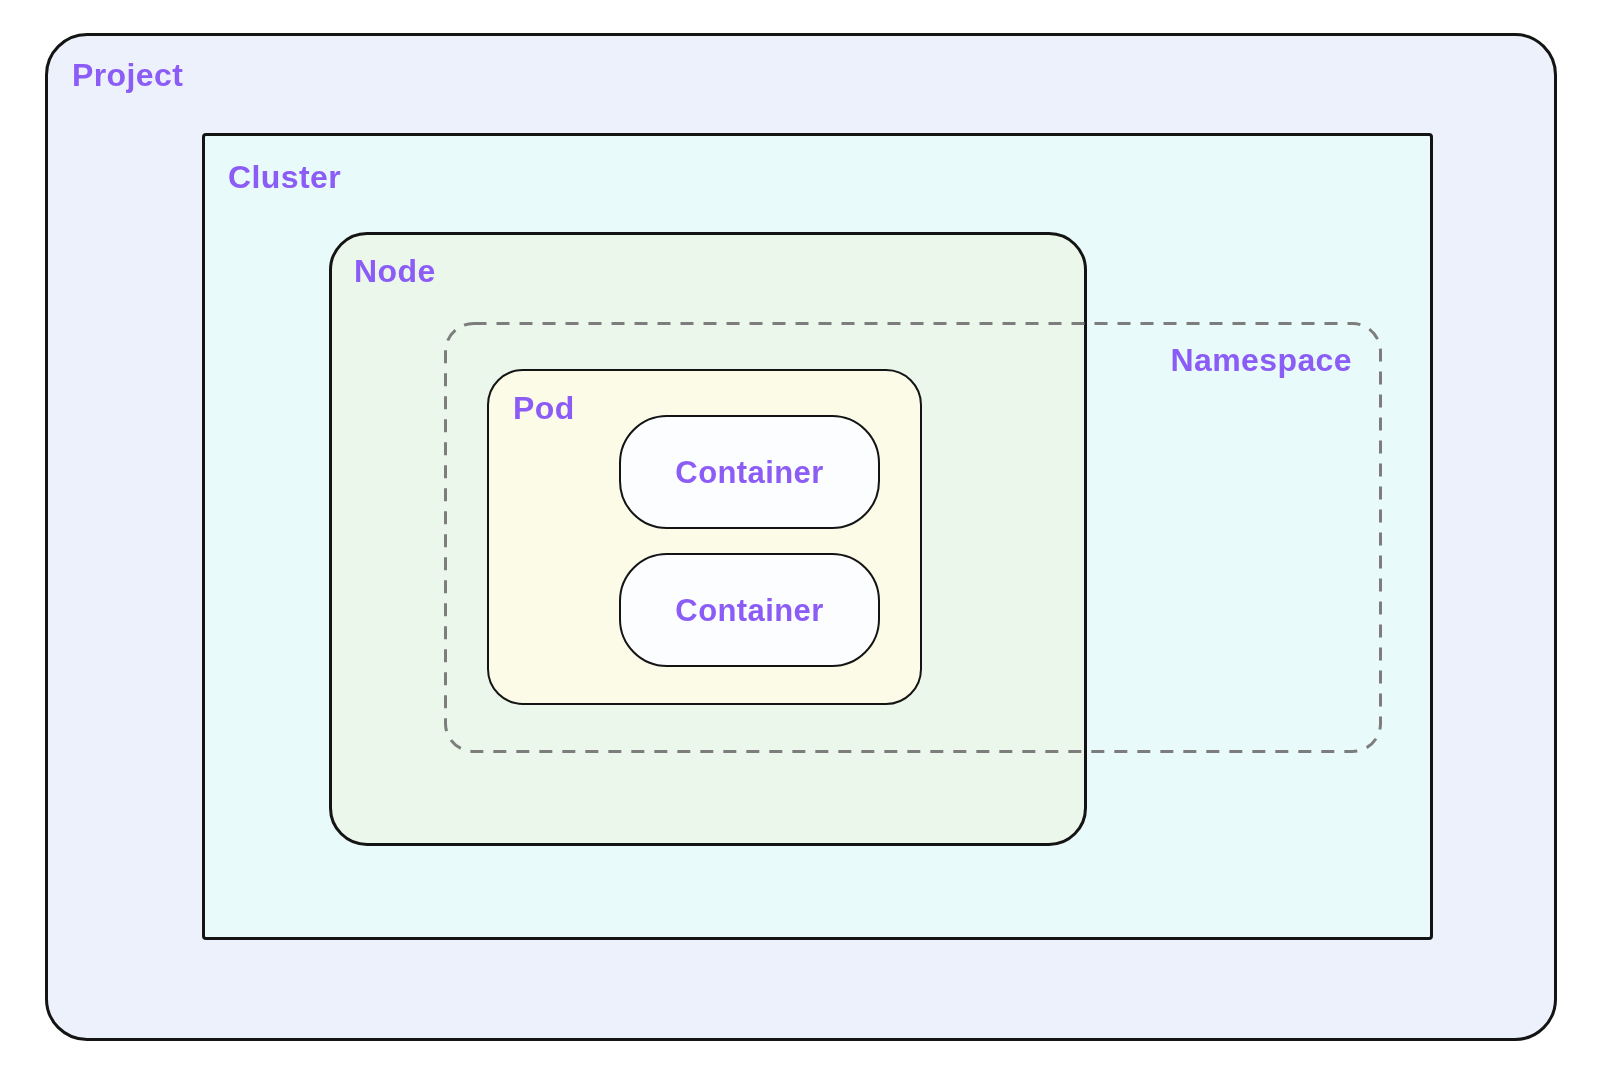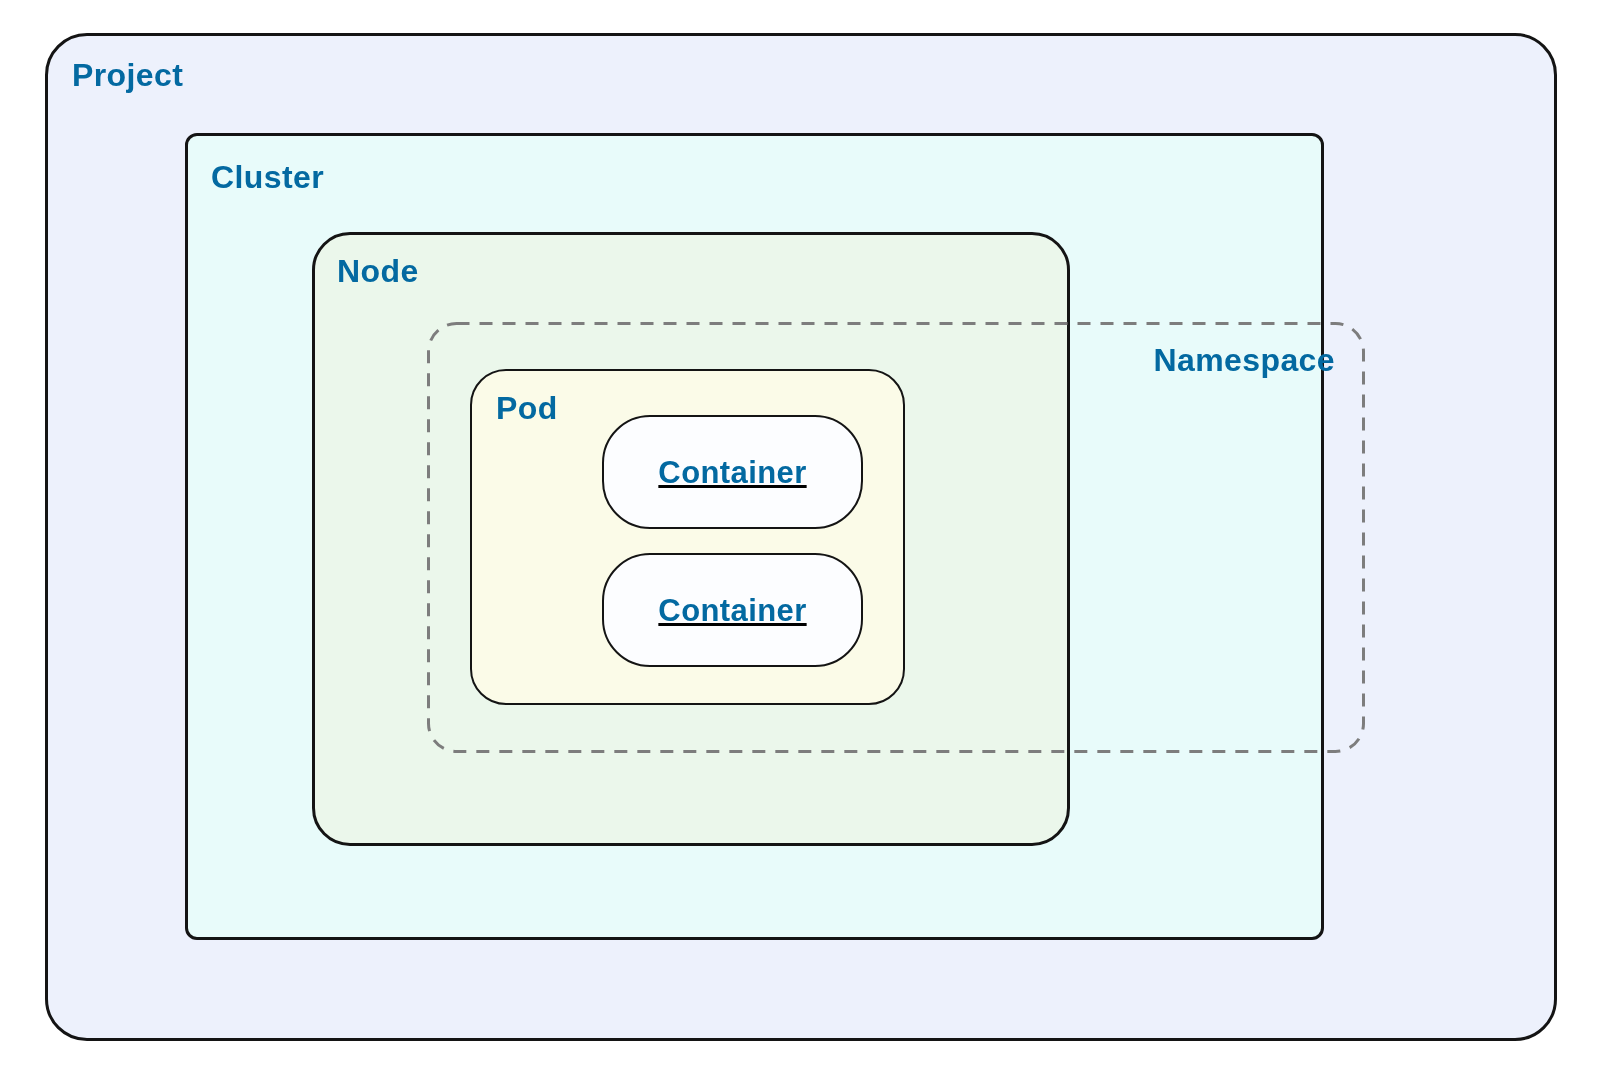--- a/index.html
+++ b/index.html
@@ -19,34 +19,34 @@
     position: absolute;
     box-sizing: border-box;
     border: 3px solid #141414;
   }
   .label {
     position: absolute;
     font-size: 32px;
     font-weight: bold;
     letter-spacing: 0.4px;
     line-height: 1;
-    color: #0369a1;
+    color: #8b5cf6;
     white-space: nowrap;
   }
   .project {
     left: 45px; top: 33px;
     width: 1512px; height: 1008px;
     border-radius: 42px;
     background: #edf1fc;
   }
   .project > .label { left: 24px; top: 23px; }
   .cluster {
-    left: 137px; top: 97px;
-    width: 1139px; height: 807px;
-    border-radius: 12px;
+    left: 154px; top: 97px;
+    width: 1231px; height: 807px;
+    border-radius: 4px;
     background: #e8fbfa;
   }
   .cluster > .label { left: 23px; top: 25px; }
   .node {
     left: 124px; top: 96px;
     width: 758px; height: 614px;
     border-radius: 38px;
     background: #ebf7eb;
   }
   .node > .label { left: 22px; top: 20px; }
@@ -68,21 +68,20 @@
   .pod > .label { left: 24px; top: 21px; }
   .container-box {
     left: 130px;
     width: 261px; height: 114px;
     border-radius: 48px;
     border-width: 2.5px;
     background: #fcfdff;
     display: flex;
     align-items: center;
     justify-content: center;
-    text-decoration: underline;
   }
   .container-box.c1 { top: 44px; }
   .container-box.c2 { top: 182px; }
   .container-box > .label {
     position: static;
     font-size: 31px;
   }
 </style>
 </head>
 <body>

